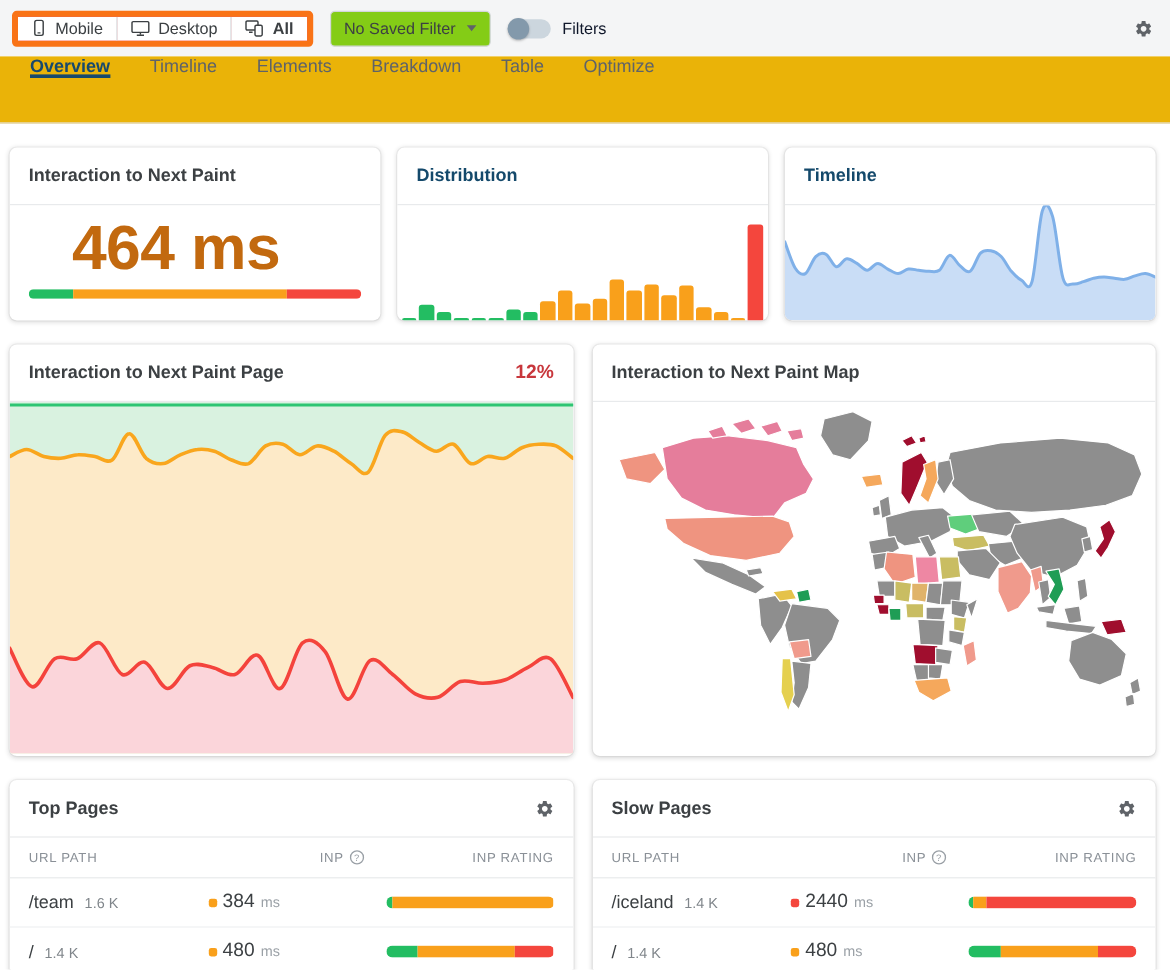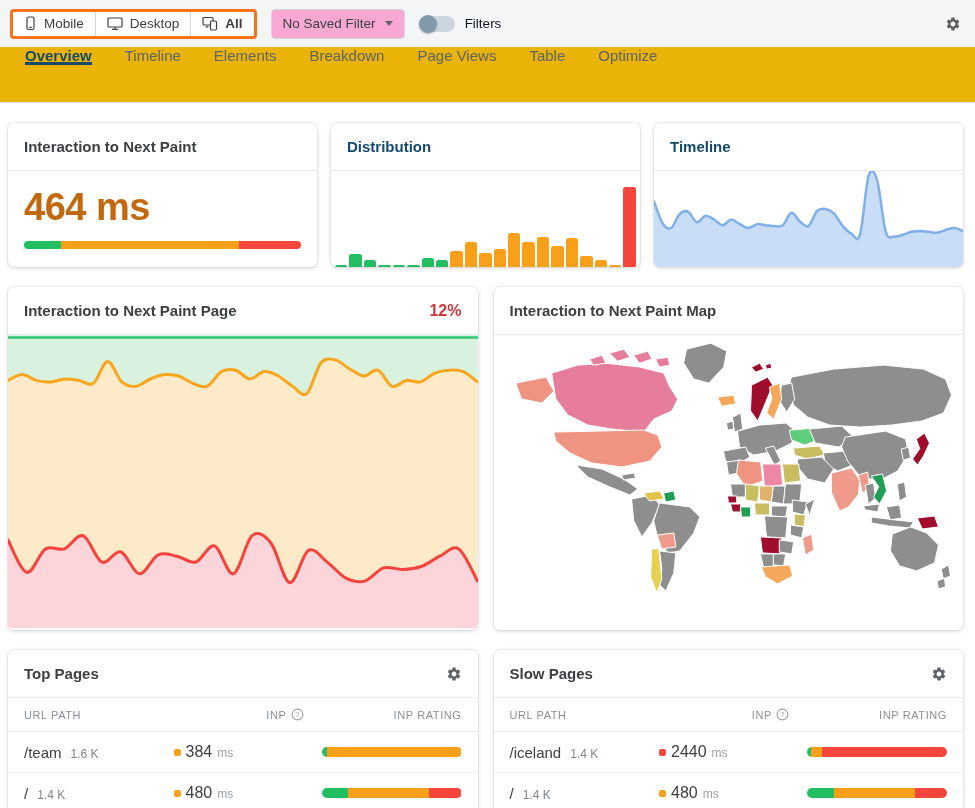--- a/index.html
+++ b/index.html
@@ -1,26 +1,26 @@
 <!DOCTYPE html>
 <html><head>
 <meta charset="utf-8">
 <style>
   html,body{margin:0;padding:0;width:975px;height:808px;overflow:hidden;background:#fff;
     font-family:"Liberation Sans",sans-serif;color:#3c4043;}
   *{box-sizing:border-box;}
 
   
   .toolbar{height:47px;background:#f4f5f6;display:flex;align-items:center;padding:0 14px 0 10px;gap:14px;}
-  .seg{display:flex;border:3px solid #f97316;border-radius:4px;overflow:hidden;background:#ef4444;height:30px;}
+  .seg{display:flex;border:5px solid #f97316;border-radius:4px;overflow:hidden;background:#ef4444;height:30px;}
   .seg-btn{display:flex;align-items:center;gap:7px;padding:0 11px;background:#fff;border:none;
     border-right:1px solid #d3d6da;font-size:13.5px;color:#3c4043;cursor:pointer;font-family:inherit;}
   .seg-btn:last-child{border-right:none;}
   .seg-btn.active{font-weight:bold;}
-  .dropdown{height:30px;border:1px solid #d3d6da;border-radius:4px;background:#f9a8d4;font-size:13.5px;
+  .dropdown{height:30px;border:1px solid #d3d6da;border-radius:4px;background:#84cc16;font-size:13.5px;
     color:#3c4043;padding:0 11px;display:flex;align-items:center;gap:9px;cursor:pointer;font-family:inherit;}
   .caret{width:0;height:0;border-left:4.5px solid transparent;border-right:4.5px solid transparent;
     border-top:5px solid #5f6368;}
   .toggle{width:36px;height:16px;border-radius:9px;background:#ccd6de;position:relative;cursor:pointer;flex:0 0 auto;}
   .knob{position:absolute;left:0;top:-1px;width:18px;height:18px;border-radius:50%;background:#8399ab;
     box-shadow:0 1px 2px rgba(0,0,0,.25);}
   .toggle-label{font-size:13.5px;color:#0f172a;margin-left:-4px;}
   .toolbar-gear{margin-left:auto;display:flex;cursor:pointer;}
 
   
@@ -38,21 +38,21 @@
   .card{background:#fff;border-radius:6px;box-shadow:0 0 0 1px rgba(0,0,0,.04),0 1px 4px rgba(32,33,36,.18);
     overflow:hidden;display:flex;flex-direction:column;flex:1;}
   .card-head{padding:15px 16px 14px;border-bottom:1px solid #e8eaec;display:flex;align-items:center;
     justify-content:space-between;flex:0 0 auto;}
   .card-title{font-size:15px;font-weight:bold;color:#3c4043;line-height:18px;}
   .card-title.link{color:#14496b;}
   .pct-change{font-size:16px;font-weight:bold;color:#c8373c;}
 
   
   .inp-body{padding:13px 16px 0;}
-  .big-value{font-size:38px;font-weight:bold;color:#c2690f;letter-spacing:-.5px;line-height:46px;}
+  .big-value{font-size:52px;font-weight:bold;color:#c2690f;letter-spacing:-.5px;line-height:46px;margin-left:36px;}
   .gauge{display:flex;height:8px;border-radius:4px;overflow:hidden;margin-top:11px;}
 
   
   .bars{flex:1;display:flex;align-items:flex-end;gap:2px;padding:0 4px;}
   .bar{flex:1;border-radius:2.5px 2.5px 0 0;}
 
   
   .chart-body{flex:1;position:relative;overflow:hidden;}
   .chart-body svg{display:block;}
 
@@ -121,21 +121,20 @@
         <path d="M19.14 12.94c.04-.3.06-.61.06-.94 0-.32-.02-.64-.07-.94l2.03-1.58c.18-.14.23-.41.12-.61l-1.92-3.32c-.12-.22-.37-.29-.59-.22l-2.39.96c-.5-.38-1.03-.7-1.62-.94l-.36-2.54c-.04-.24-.24-.41-.48-.41h-3.84c-.24 0-.43.17-.47.41l-.36 2.54c-.59.24-1.13.57-1.62.94l-2.39-.96c-.22-.08-.47 0-.59.22L2.74 8.87c-.12.21-.08.47.12.61l2.03 1.58c-.05.3-.09.63-.09.94s.02.64.07.94l-2.03 1.58c-.18.14-.23.41-.12.61l1.92 3.32c.12.22.37.29.59.22l2.39-.96c.5.38 1.03.7 1.62.94l.36 2.54c.05.24.24.41.48.41h3.84c.24 0 .44-.17.47-.41l.36-2.54c.59-.24 1.13-.56 1.62-.94l2.39.96c.22.08.47 0 .59-.22l1.92-3.32c.12-.22.07-.47-.12-.61l-2.01-1.58zM12 15.6c-1.98 0-3.6-1.62-3.6-3.6s1.62-3.6 3.6-3.6 3.6 1.62 3.6 3.6-1.62 3.6-3.6 3.6z"></path>
       </svg>
     </span>
 </div>
 
 <div class="tabs">
     <div class="tab active">Overview</div>
     <div class="tab">Timeline</div>
     <div class="tab">Elements</div>
     <div class="tab">Breakdown</div>
-    <div class="tab">Page Views</div>
     <div class="tab">Table</div>
     <div class="tab">Optimize</div>
   </div>
 
 <div class="row row1">
   <div class="card">
     <div class="card-head">
       <span class="card-title">Interaction to Next Paint</span>
     </div>
     <div class="inp-body">

